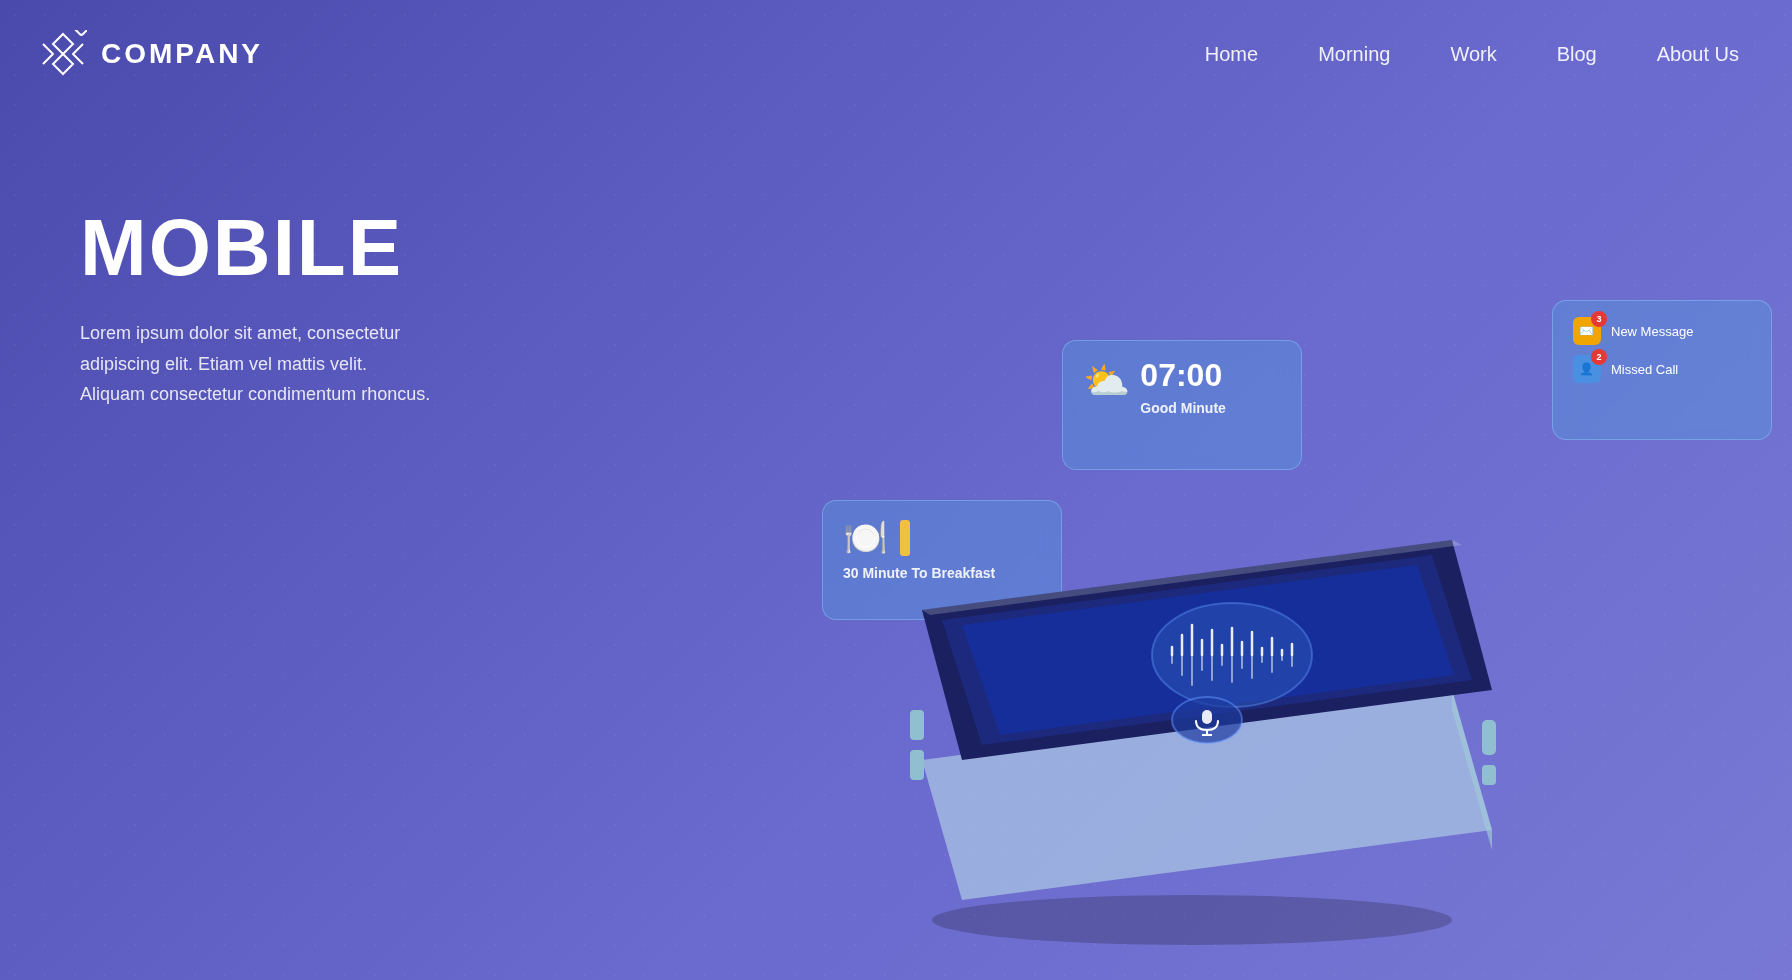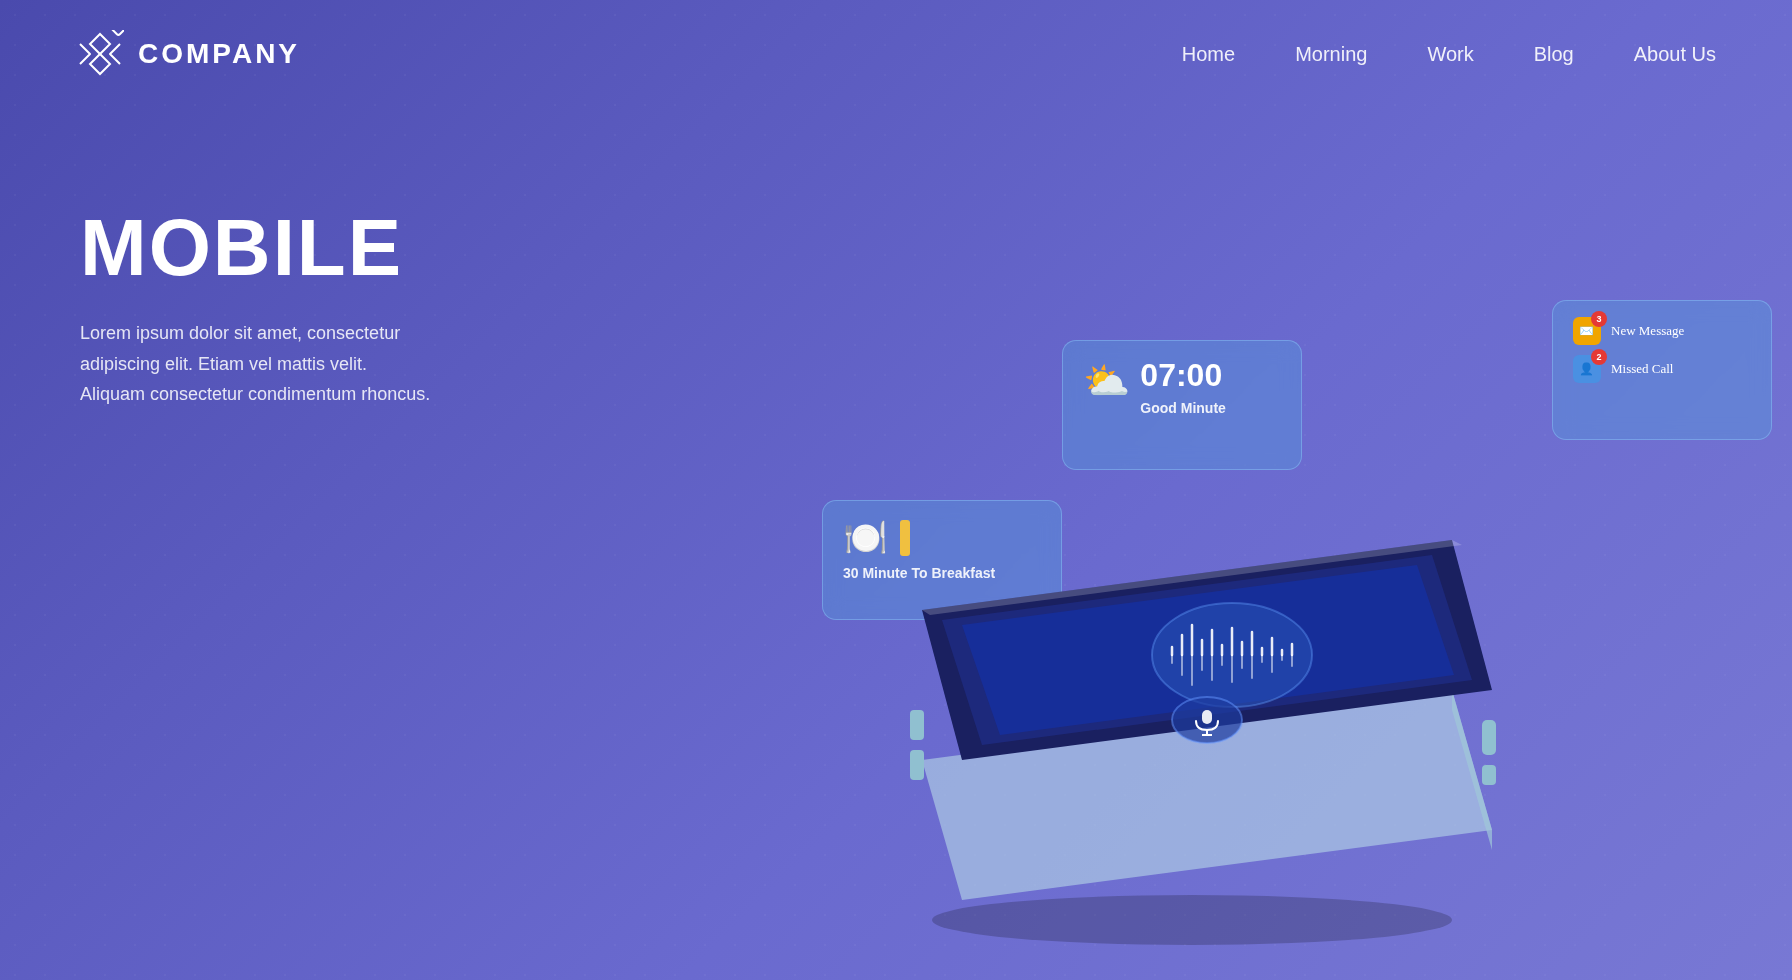--- a/index.html
+++ b/index.html
@@ -18,24 +18,24 @@
       position: absolute;
       top: 0; left: 0; right: 0; bottom: 0;
       background-image: radial-gradient(circle, rgba(255,255,255,0.04) 1px, transparent 1px);
       background-size: 30px 30px;
       pointer-events: none;
     }
 
     
     nav {
       position: absolute;
-      top: 0; left: 0; right: 0;
-      display: flex;
-      align-items: center;
-      padding: 30px 76px;
+      top: 0; left: 0; right: 14px;
+      display: flex;
+      align-items: center;
+      padding: 30px 39px;
       z-index: 10;
     }
 
     .logo {
       display: flex;
       align-items: center;
       gap: 14px;
     }
 
     .logo-icon {
@@ -194,21 +194,20 @@
       font-size: 9px;
       display: flex;
       align-items: center;
       justify-content: center;
     }
 
     .notif-text {
       font-size: 13px;
       color: white;
       font-weight: 500;
-      font-family: Liberation Serif, serif;
     }
 
     
     .phone-svg-wrapper {
       position: absolute;
       bottom: 0;
       left: 100px;
       width: 700px;
       height: 550px;
     }

